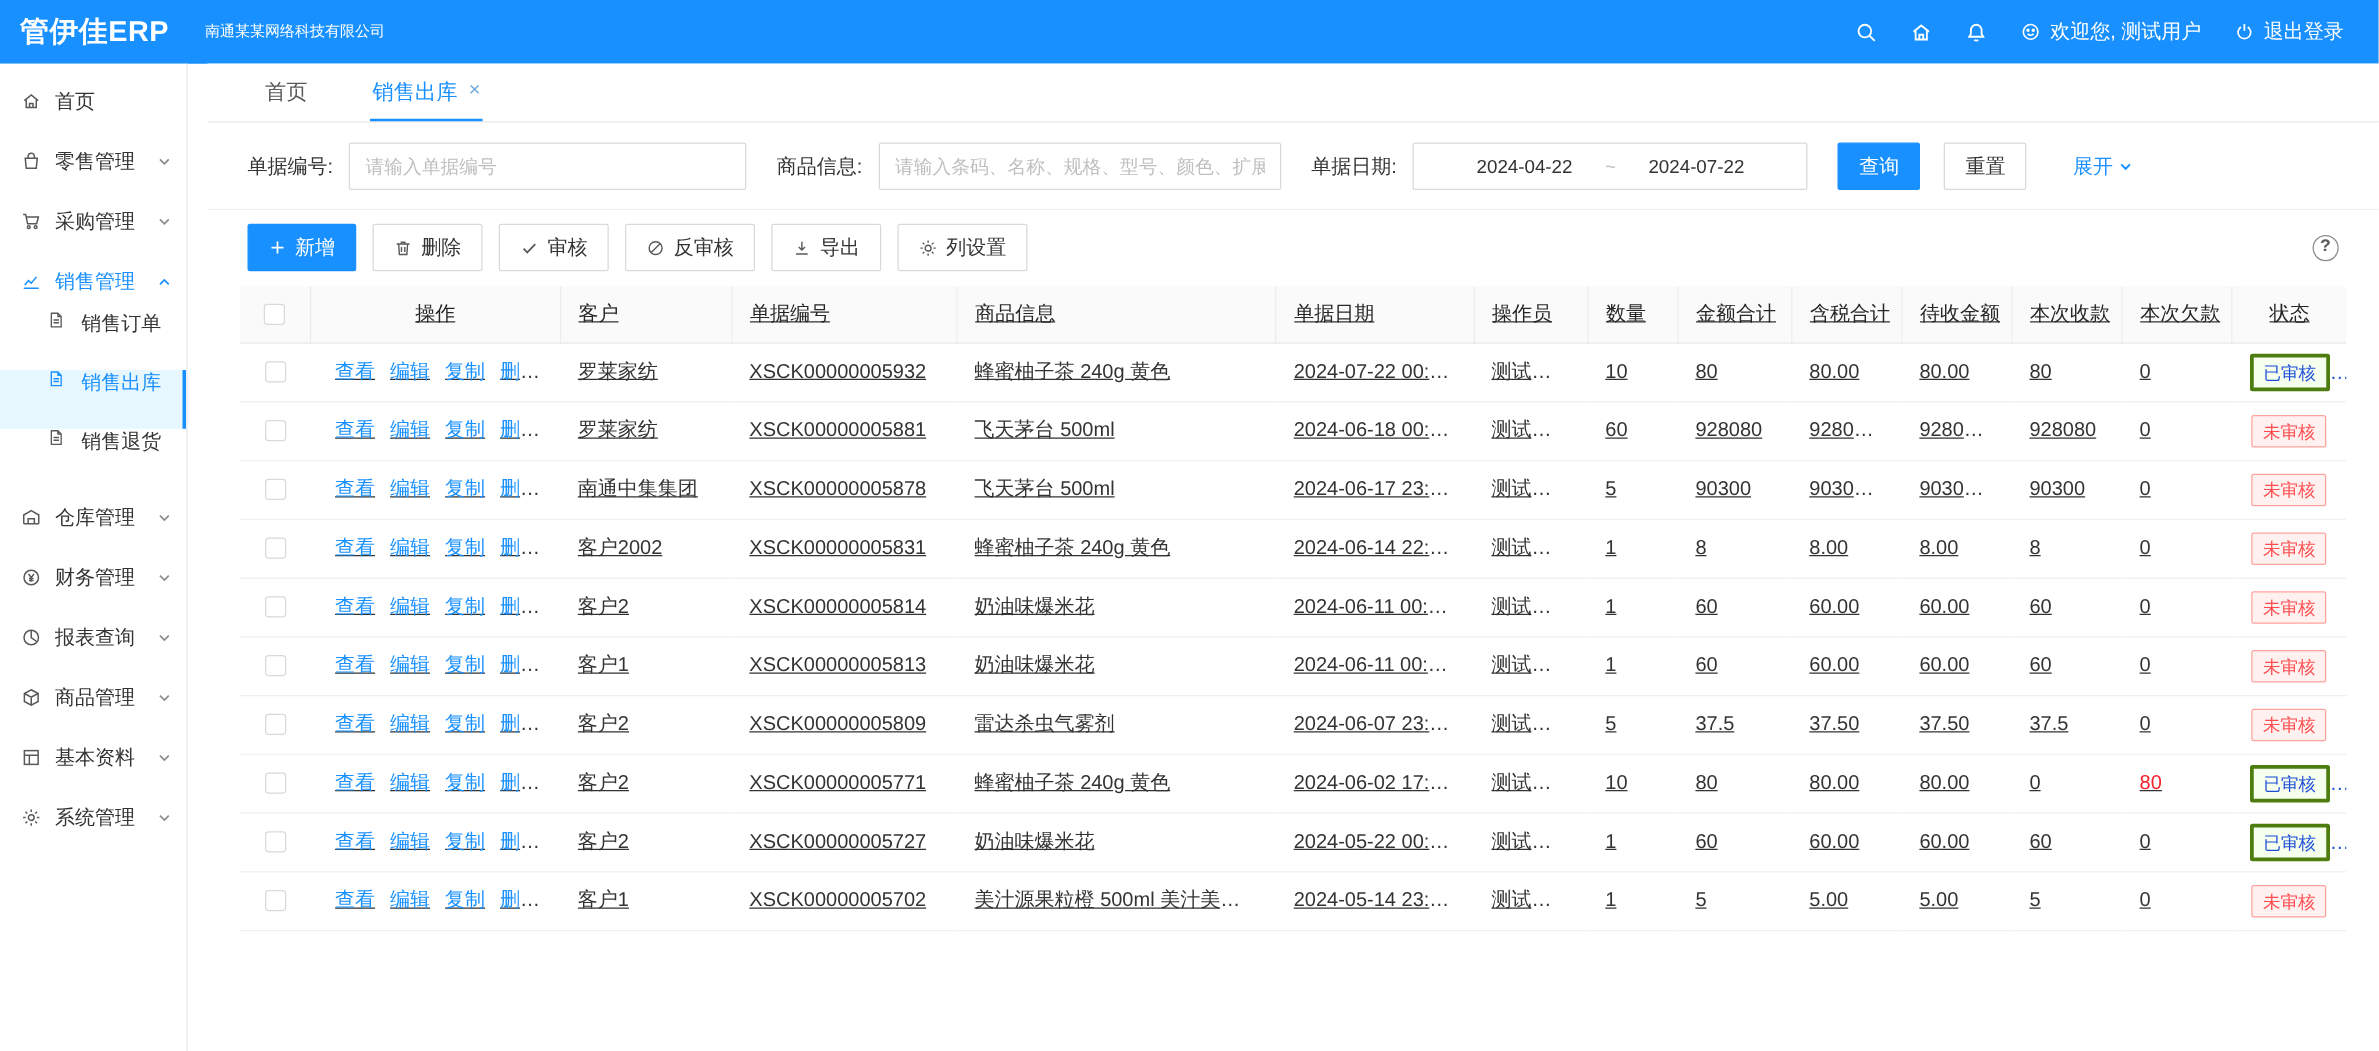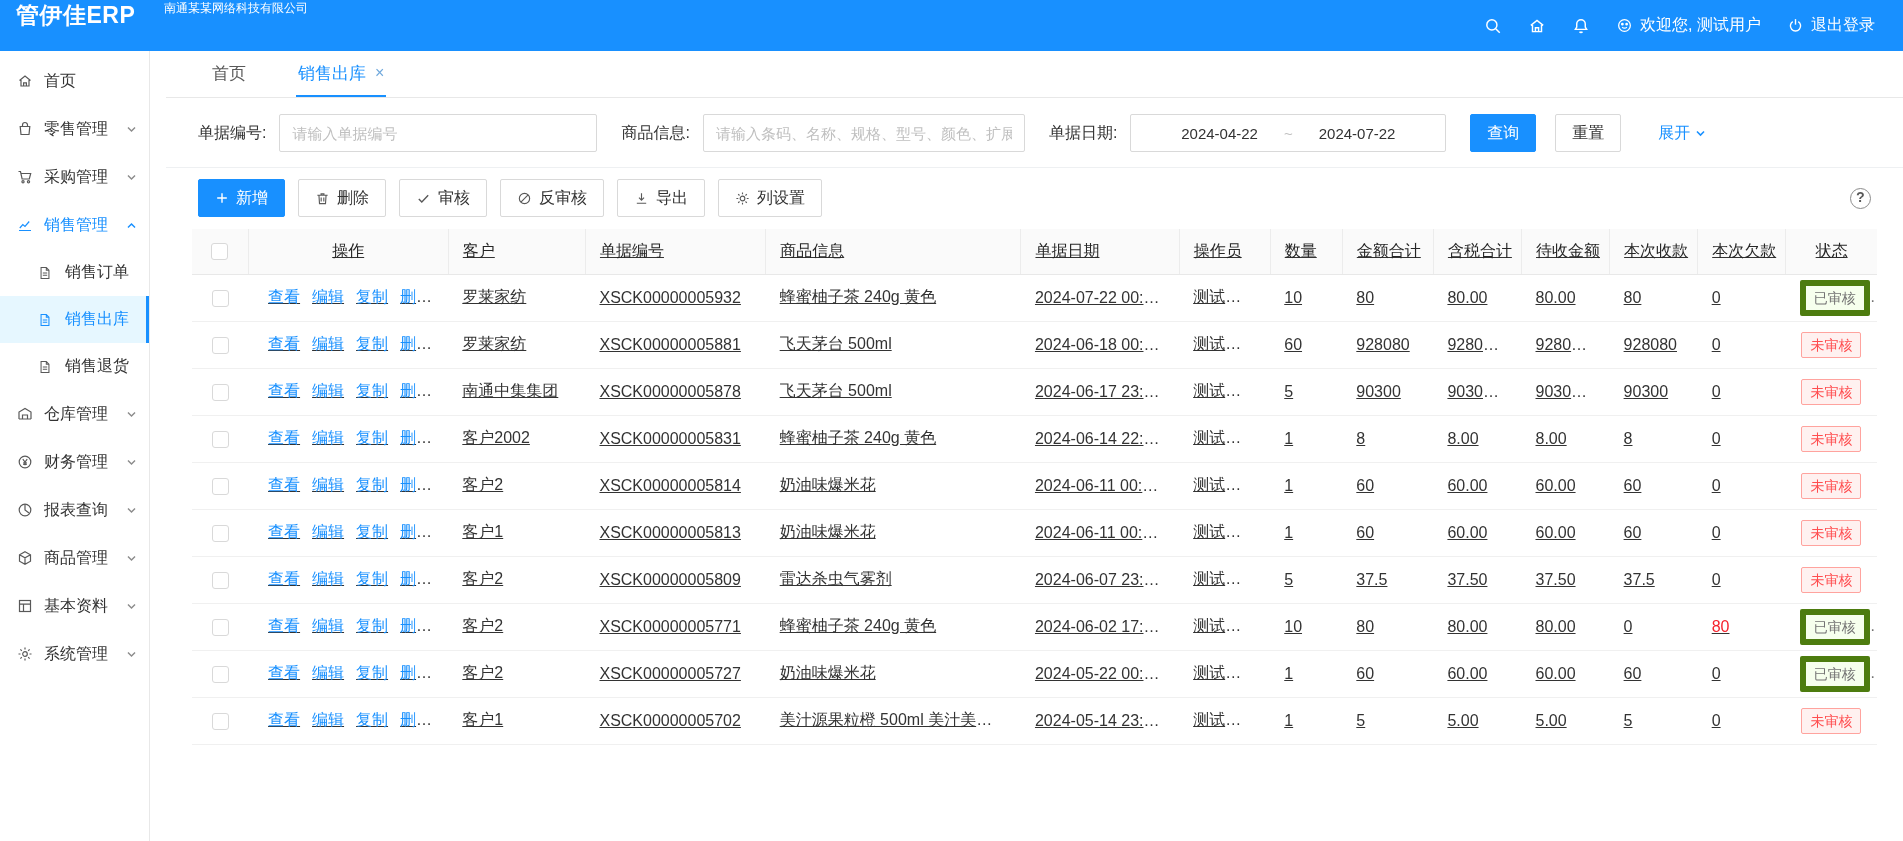--- a/index.html
+++ b/index.html
@@ -1,38 +1,38 @@
 <!DOCTYPE html>
 <html><head>
 <meta charset="utf-8">
 <style>
   * { margin:0; padding:0; box-sizing:border-box; }
   html,body { width:1903px; height:841px; overflow:hidden; }
   body { font-family:"Liberation Sans","DejaVu Sans",sans-serif; font-size:16px; color:#333; background:#fff; }
   svg { display:block; }
 
   
-  .header { height:51px; background:#1890ff; display:flex; color:#fff; }
+  .header { height:51px; background:#1890ff; display:flex; align-items:center; color:#fff; }
   .logo { width:150px; padding-left:16px; font-size:23px; font-weight:bold; letter-spacing:.5px; white-space:nowrap; }
   .company { font-size:12px; margin-left:14px; }
   .hdr-right { margin-left:auto; display:flex; align-items:center; gap:26px; padding-right:28px; font-size:16px; }
   .hdr-ic { display:inline-flex; align-items:center; cursor:pointer; }
   .hdr-user, .hdr-logout { display:inline-flex; align-items:center; gap:7px; cursor:pointer; white-space:nowrap; }
 
   
   .layout { display:flex; height:790px;gap:16px; }
   .sidebar { width:150px; background:#fff; border-right:1px solid #e8e8e8; flex:none; padding-top:6px; }
   .menu-item { height:48px; display:flex; align-items:center; padding:0 12px 0 17px; font-size:16px; color:#333; cursor:pointer; white-space:nowrap; }
   .menu-item .mi-icon { color:#595959; }
   .menu-item.parent-active, .menu-item.parent-active .mi-icon, .menu-item.parent-active .mi-chev { color:#1890ff; }
   .mi-icon { width:18px; margin-right:9px; display:inline-flex; flex:none; }
   .mi-label { flex:1; overflow:hidden; }
   .mi-chev { margin-left:4px; color:#8c8c8c; display:inline-flex; }
   .mi-chev.up svg { transform:rotate(180deg); }
-  .menu-child { height:47px; display:flex; align-items:center; padding-left:38px; font-size:16px; color:#333; cursor:pointer; white-space:nowrap; }
+  .menu-child { height:47px; display:flex; padding-left:38px; font-size:16px; color:#333; cursor:pointer; white-space:nowrap; }
   .menu-child .mi-icon { color:#595959; }
   .menu-child.active { background:#e6f7ff; color:#1890ff; box-shadow:inset -3px 0 0 #1890ff; }
   .menu-child.active .mi-icon { color:#1890ff; }
 
   .content { flex:1; display:flex; flex-direction:column; background:#fff; min-width:0; }
 
   
   .tabbar { height:47px; border-bottom:1px solid #e8e8e8; display:flex; align-items:stretch; padding-left:44px; gap:48px; background:#fff; flex:none; }
   .tab { display:flex; align-items:center; gap:9px; font-size:17px; color:#595959; cursor:pointer; border-bottom:2px solid transparent; padding:0 2px; }
   .tab.active { color:#1890ff; border-bottom-color:#1890ff; }
@@ -62,21 +62,21 @@
   
   .table-wrap { padding:0 26px; flex:none;text-decoration:underline; }
   table.data-table { width:100%; border-collapse:collapse; table-layout:fixed; }
   .data-table th { background:#fafafa; height:45px; font-size:16px; font-weight:500; color:#262626; text-align:left; padding:0 14px; border-bottom:1px solid #e8e8e8; border-right:1px solid #ececec; white-space:nowrap; overflow:hidden; }
   .data-table th:last-child { border-right:none; }
   .data-table td { height:47px; font-size:16px; color:#333; padding:0 14px; border-bottom:1px solid #f0f0f0; white-space:nowrap; overflow:hidden; text-overflow:ellipsis; }
   .c-center { text-align:center !important; }
   .cb { appearance:none; -webkit-appearance:none; width:17px; height:17px; border:1px solid #d9d9d9; border-radius:3px; background:#fff; vertical-align:middle; cursor:pointer; }
   .act-link { color:#1890ff; cursor:pointer; text-decoration:none; margin:0 6px; }
   .tag { display:inline-block; font-size:14px; line-height:1; padding:5px 8px; border-radius:2px; }
-  .tag.success { color:#737373; background:#f6ffed; border:6px solid #4d7c0f; }
+  .tag.success { color:#1d4ed8; background:#f6ffed; border:3px solid #4d7c0f; }
   .tag.danger { color:#ff4d4f; background:#fff1f0; border:1px solid #ffa39e; }
   td.owed-alert { color:#f5222d; }
 
   
   .pagination { display:flex; align-items:center; justify-content:flex-end; gap:11px; padding:21px 34px 0 0; font-size:15px; color:#595959; }
   .pg-arrow { width:30px; height:30px; display:flex; align-items:center; justify-content:center; cursor:pointer; font-size:16px; }
   .pg-arrow.prev { color:#bfbfbf; }
   .pg-arrow.next { color:#404040; }
   .pg-num { min-width:31px; height:31px; display:inline-flex; align-items:center; justify-content:center; border-radius:2px; cursor:pointer; color:#404040; }
   .pg-num.active { border:1px solid #1890ff; color:#1890ff; background:#fff; }

